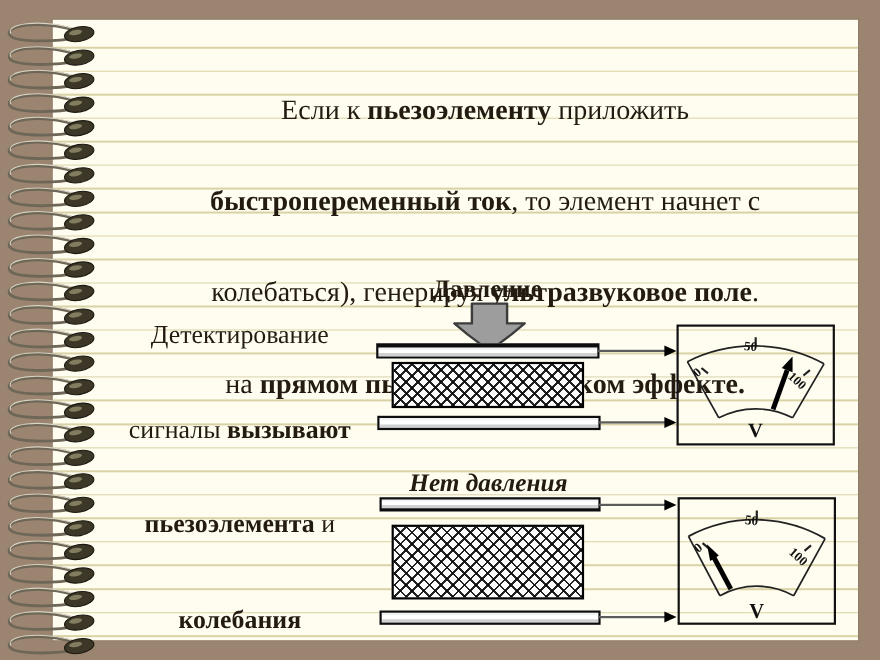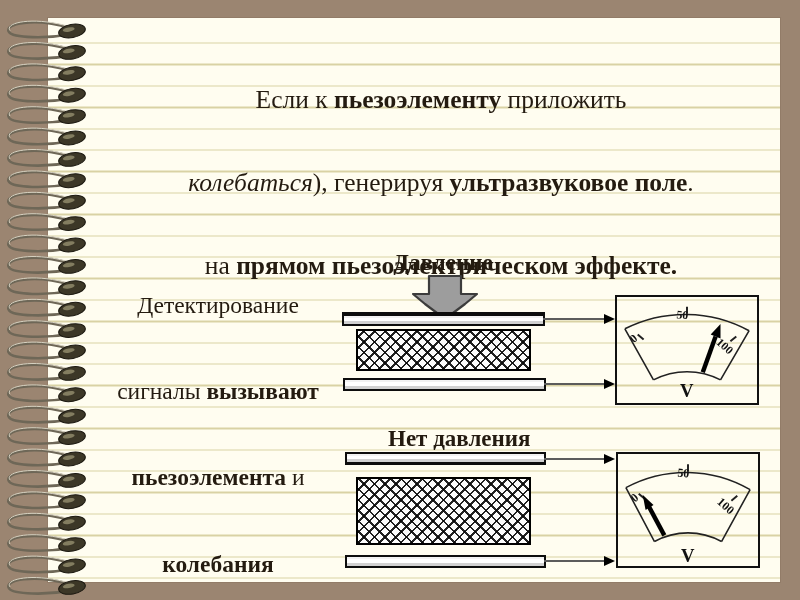--- a/index.html
+++ b/index.html
@@ -21,35 +21,35 @@
   
   #spiral{position:absolute;left:0;top:0;}
 
   
   #title{
     position:absolute;left:95px;top:31px;width:692px;
     text-align:center;font-size:25.5px;line-height:27.6px;
     white-space:pre-wrap;
   }
   .b{font-weight:bold;}
-  .i{font-style:italic;}
+  .i{}
 
   
   #body-text{
     position:absolute;left:90px;top:233px;width:256px;
     text-align:center;font-size:23.5px;line-height:28.8px;
     white-space:pre-wrap;
   }
 
   
   .diagram-label{
     position:absolute;font-weight:bold;font-size:23px;white-space:nowrap;
   }
   #label-pressure{left:393px;top:250px;width:100px;text-align:center;}
-  #label-nopressure{left:388px;top:426px;width:136px;text-align:center;}
+  #label-nopressure{left:372px;top:426px;width:136px;text-align:center;font-style:italic;}
 
   
   .bar{
     position:absolute;height:9px;background:#fff;
     border:2px solid #0d0d0d;
     box-shadow:inset 0 -3px 0 rgba(0,0,0,.18), inset 0 2px 0 rgba(0,0,0,.05);
   }
   #bar1-top{left:342px;top:312px;width:199px;border-top-width:4px;height:8px;}
   #bar1-bottom{left:343px;top:378px;width:199px;}
   #bar2-top{left:345px;top:452px;width:197px;border-bottom-width:3px;height:8px;}
@@ -127,20 +127,21 @@
         <use href="#coil" y="500.79999999999995"></use>
         <use href="#coil" y="522.2"></use>
         <use href="#coil" y="543.5999999999999"></use>
         <use href="#coil" y="565"></use>
         <use href="#coil" y="586.4"></use>
       </g>
   </svg>
 
   <div id="title">
     <div><span>Если к </span><span class="b">пьезоэлементу</span><span> приложить</span></div>
+    <div><span class="b">быстропеременный ток</span><span>, то элемент начнет с</span></div>
     <div><span class="i">колебаться</span><span>), генерируя </span><span class="b">ультразвуковое поле</span><span>.</span></div>
     <div><span>на </span><span class="b">прямом пьезоэлектрическом эффекте.</span></div>
   </div>
 
   <div id="body-text">
     <div><span>Детектирование</span></div>
     <div><span>сигналы </span><span class="b">вызывают</span></div>
     <div><span class="b">пьезоэлемента</span><span> и</span></div>
     <div><span class="b">колебания</span></div>
     

